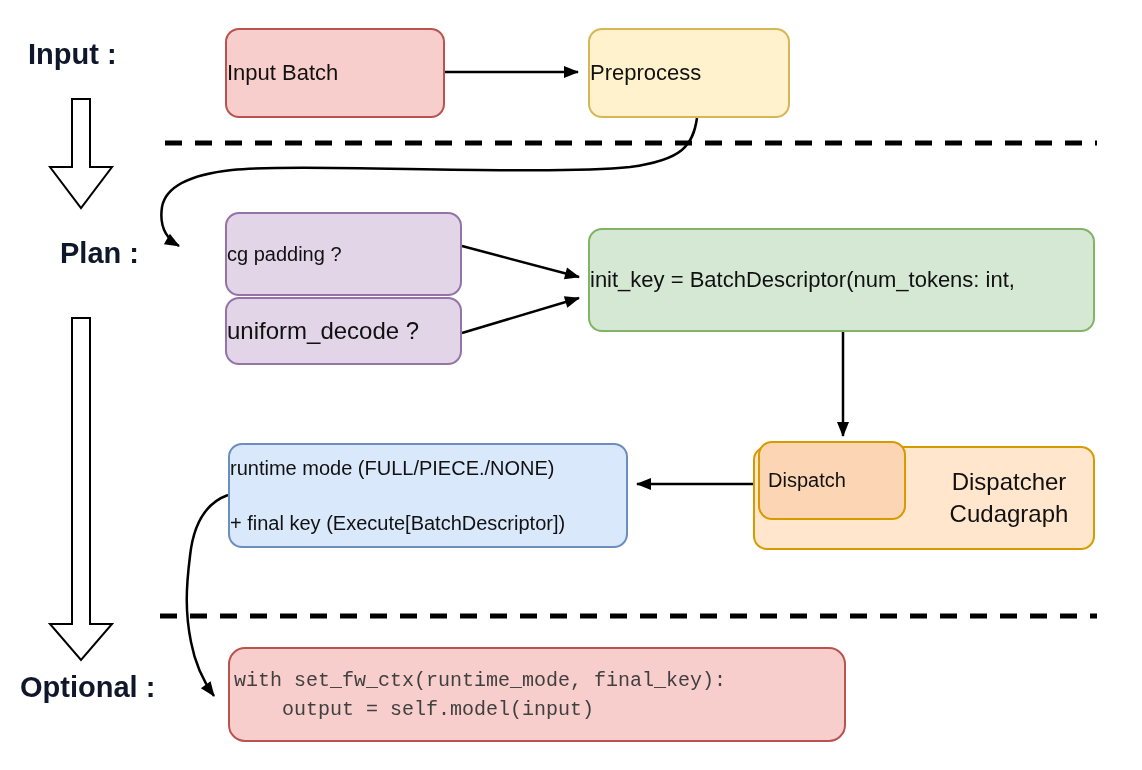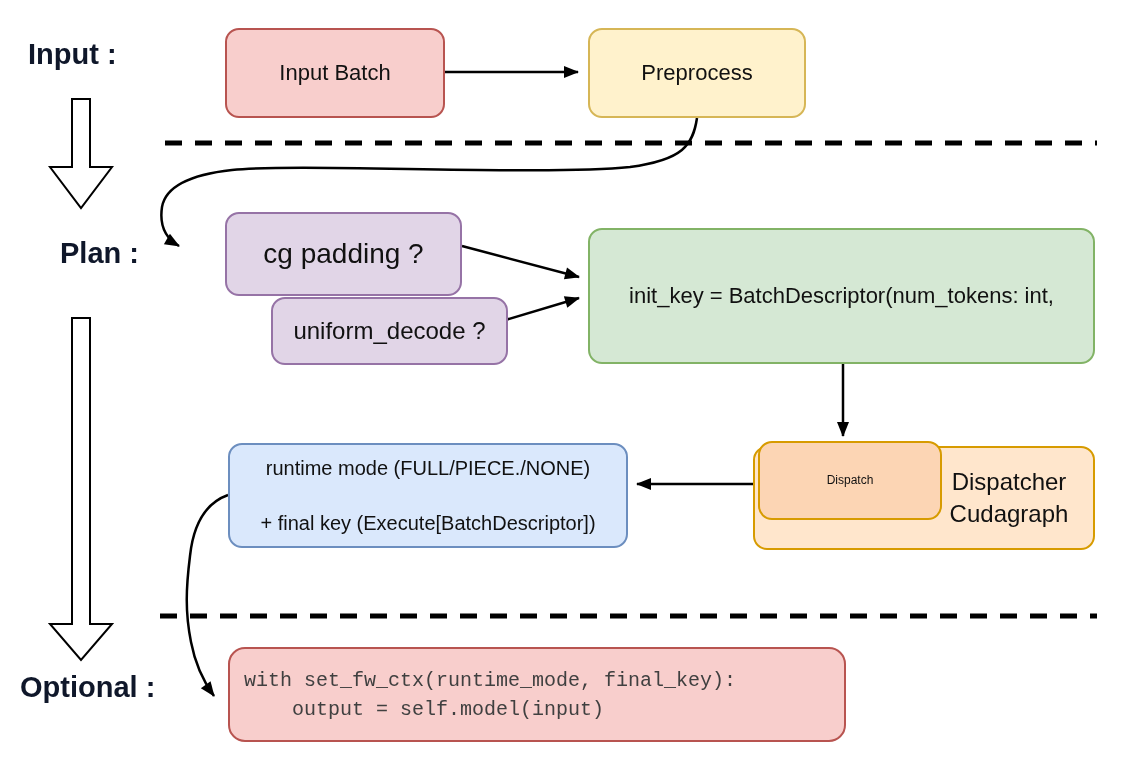--- a/index.html
+++ b/index.html
@@ -18,43 +18,43 @@
     color:#0f172a;
     white-space:nowrap;
   }
   .box{
     position:absolute;
     box-sizing:border-box;
     border:2px solid #000;
     border-radius:14px;
     display:flex;
     flex-direction:column;
-    align-items:center;
+    align-items:flex-start;
     justify-content:center;
     text-align:center;
     color:#111;
     line-height:1.32;
   }
   .box span{display:block;}
   .b-inputbatch{left:225px;top:28px;width:220px;height:90px;background:#f8cecc;border-color:#b85450;font-size:22px;}
-  .b-preprocess{left:588px;top:28px;width:218px;height:90px;background:#fff2cc;border-color:#d6b656;font-size:22px;}
-  .b-cgpadding{left:225px;top:212px;width:237px;height:84px;background:#e1d5e7;border-color:#9673a6;font-size:28px;}
-  .b-uniform{left:225px;top:297px;width:237px;height:68px;background:#e1d5e7;border-color:#9673a6;font-size:24px;margin-left:46px;}
-  .b-initkey{left:588px;top:228px;width:507px;height:136px;background:#d5e8d4;border-color:#82b366;font-size:22px;}
+  .b-preprocess{left:588px;top:28px;width:202px;height:90px;background:#fff2cc;border-color:#d6b656;font-size:22px;}
+  .b-cgpadding{left:225px;top:212px;width:237px;height:84px;background:#e1d5e7;border-color:#9673a6;font-size:20px;}
+  .b-uniform{left:225px;top:297px;width:237px;height:68px;background:#e1d5e7;border-color:#9673a6;font-size:24px;}
+  .b-initkey{left:588px;top:228px;width:507px;height:104px;background:#d5e8d4;border-color:#82b366;font-size:22px;}
   .b-cudagraph{left:753px;top:446px;width:342px;height:104px;background:#ffe6cc;border-color:#d79b00;font-size:24px;align-items:flex-end;justify-content:center;}
   .b-cudagraph .inner{width:168px;text-align:center;align-self:center;margin-left:170px;}
-  .b-dispatch{left:758px;top:441px;width:184px;height:79px;background:#fcd5b4;border-color:#d79b00;font-size:12px;}
+  .b-dispatch{left:758px;top:441px;width:148px;height:79px;background:#fcd5b4;border-color:#d79b00;font-size:20px;padding-left:8px;}
   .b-runtime{left:228px;top:443px;width:400px;height:105px;background:#dae8fc;border-color:#6c8ebf;font-size:20px;gap:29px;}
   .b-code{
     left:228px;top:647px;width:618px;height:95px;
     background:#f8cecc;border-color:#b85450;
     font-family:"Liberation Mono","DejaVu Sans Mono",monospace;
     font-size:20px;color:#404040;
     align-items:flex-start;justify-content:center;
-    padding-left:14px;border-radius:17px;
+    padding-left:4px;border-radius:17px;
     line-height:1.45;
   }
   .b-code span{white-space:pre;text-align:left;}
 </style>
 </head>
 <body>
 
 <div id="canvas">
 
   <svg id="wires" viewBox="0 0 1142 770" xmlns="http://www.w3.org/2000/svg">

